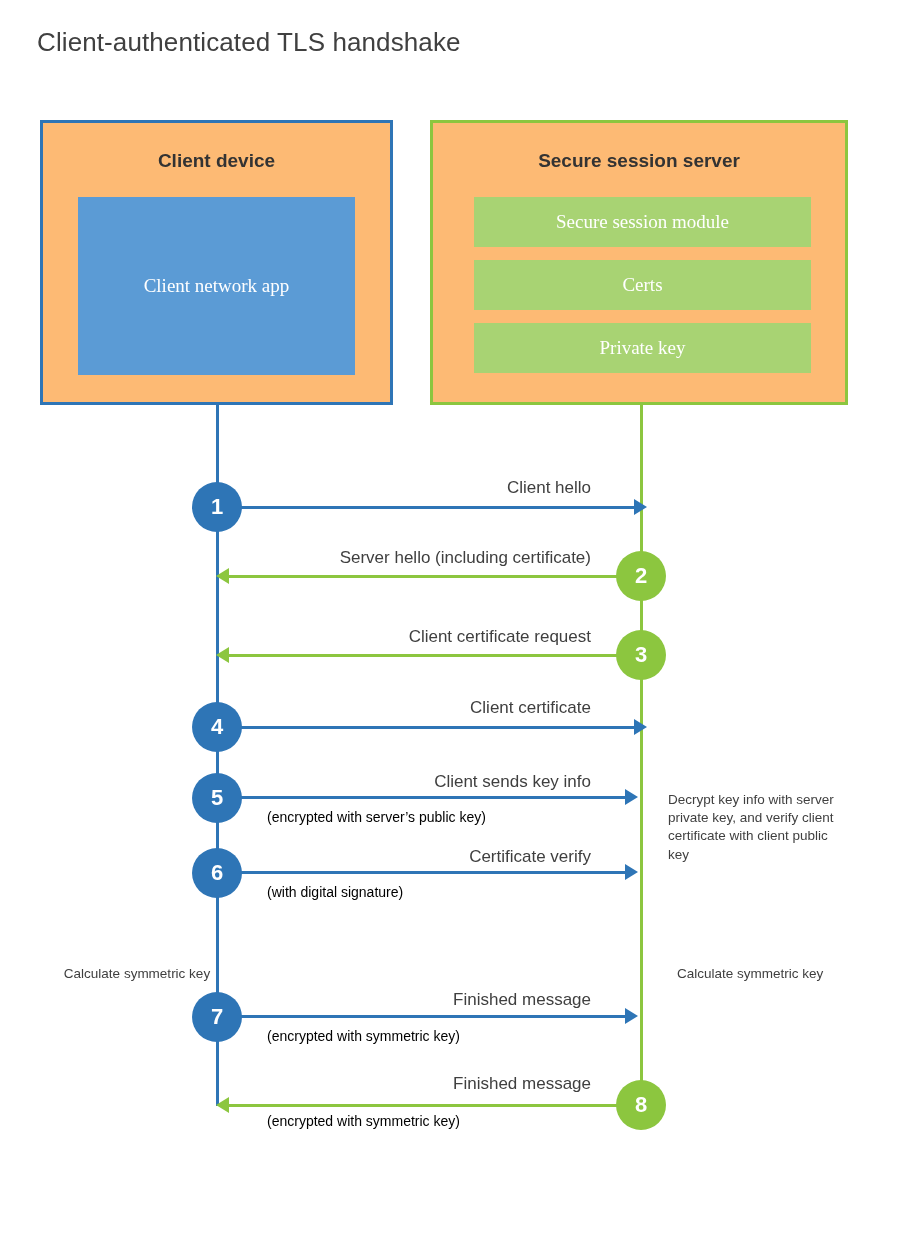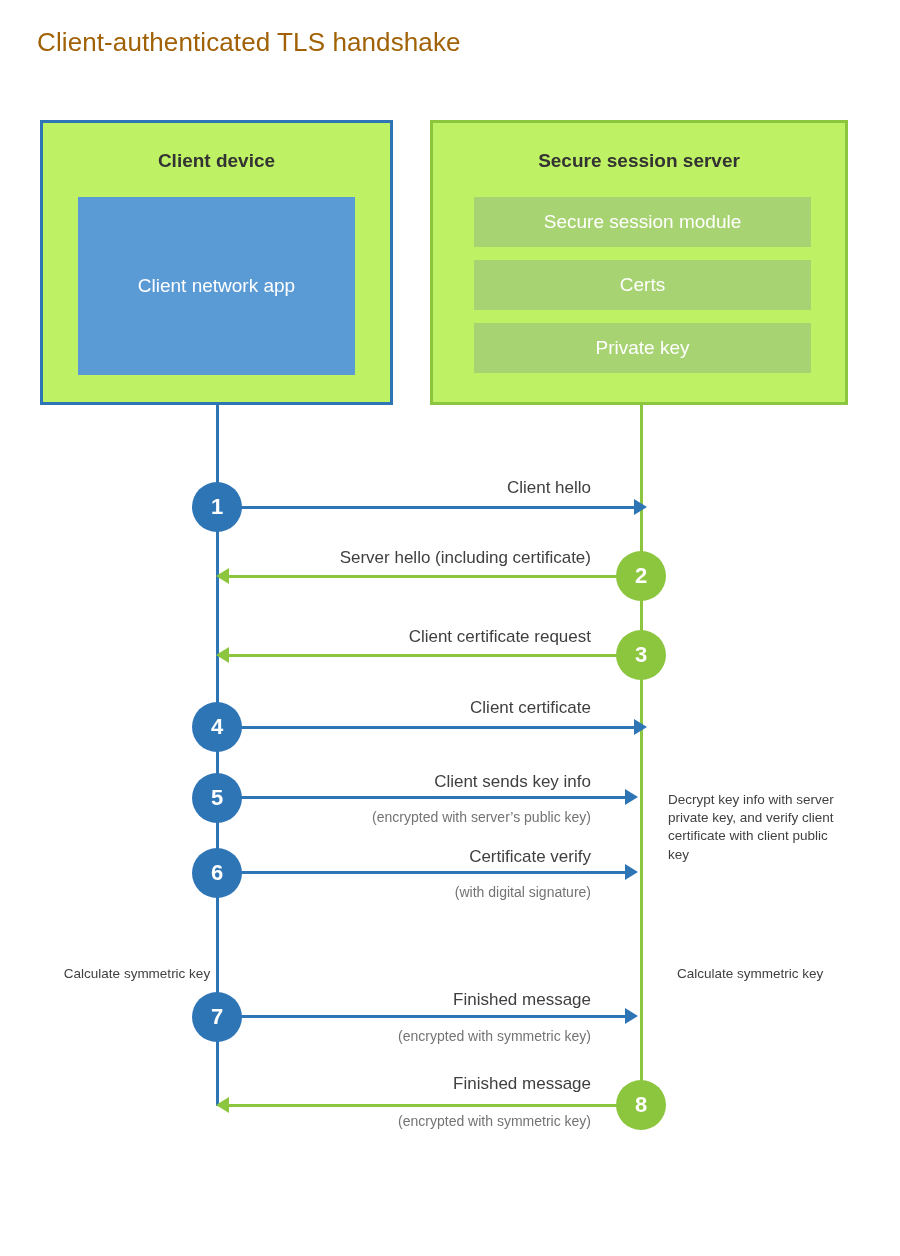--- a/index.html
+++ b/index.html
@@ -20,29 +20,29 @@
     overflow: hidden;
   }
 
   
   .page-title {
     position: absolute;
     left: 37px;
     top: 27px;
     font-size: 26px;
     font-weight: 400;
-    color: #a16207;
+    color: #404040;
     letter-spacing: 0.1px;
     white-space: nowrap;
   }
 
   
   .actor-box {
     position: absolute;
-    background: #bef264;
+    background: #fdba74;
     box-sizing: border-box;
   }
   .actor-box.client {
     left: 40px;
     top: 120px;
     width: 353px;
     height: 285px;
     border: 3px solid #2e75b6;
   }
   .actor-box.server {
@@ -67,20 +67,21 @@
   .comp {
     position: absolute;
     display: flex;
     align-items: center;
     justify-content: center;
     color: #ffffff;
     font-size: 18px;
     font-weight: 400;
     text-align: center;
     line-height: 1.25;
+    font-family: Liberation Serif, serif;
   }
   .comp.client-app {
     left: 35px;
     top: 74px;
     width: 277px;
     height: 178px;
     background: #5b9bd5;
     font-size: 19px;
   }
   .comp.server-bar {
@@ -150,23 +151,23 @@
   
   .msg-label {
     position: absolute;
     text-align: right;
     font-size: 17px;
     color: #3f3f3f;
     white-space: nowrap;
   }
   .msg-sublabel {
     position: absolute;
-    text-align: right;
+    text-align: left;
     font-size: 14px;
-    color: #737373;
+    color: #000000;
     white-space: nowrap;
   }
 
   
   .side-note {
     position: absolute;
     font-size: 13.5px;
     color: #3f3f3f;
     line-height: 1.35;
     margin-top: 27px;

